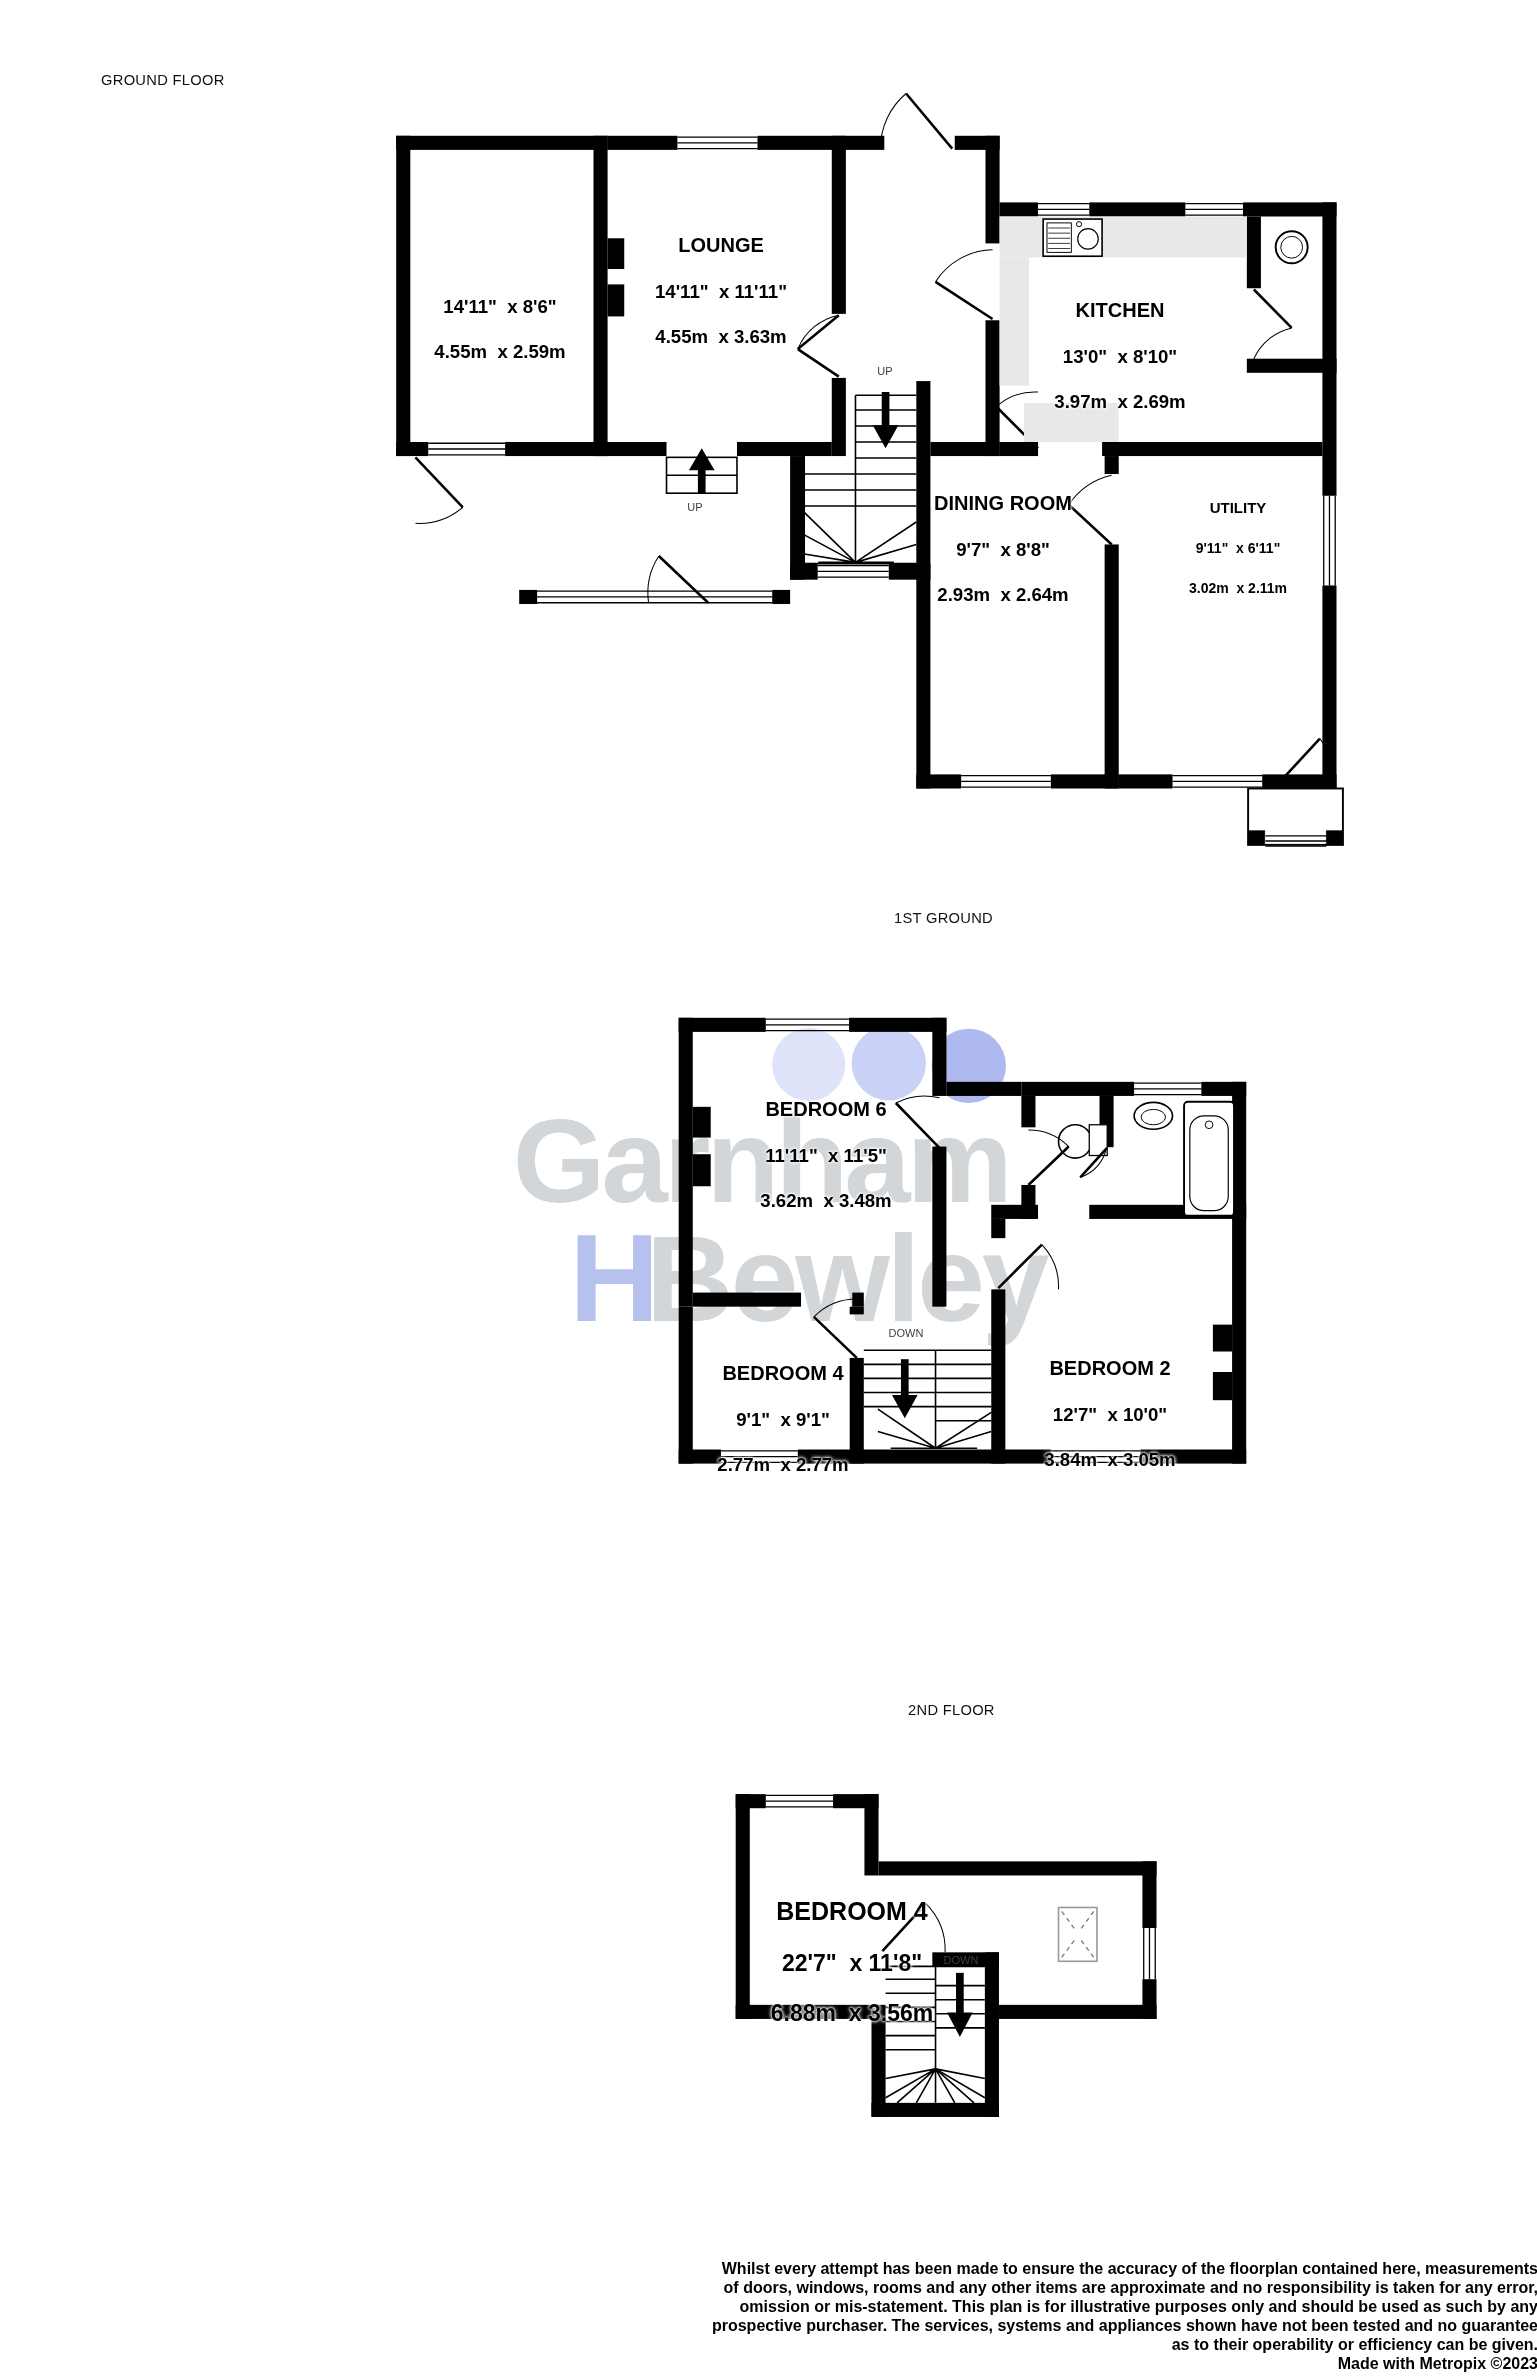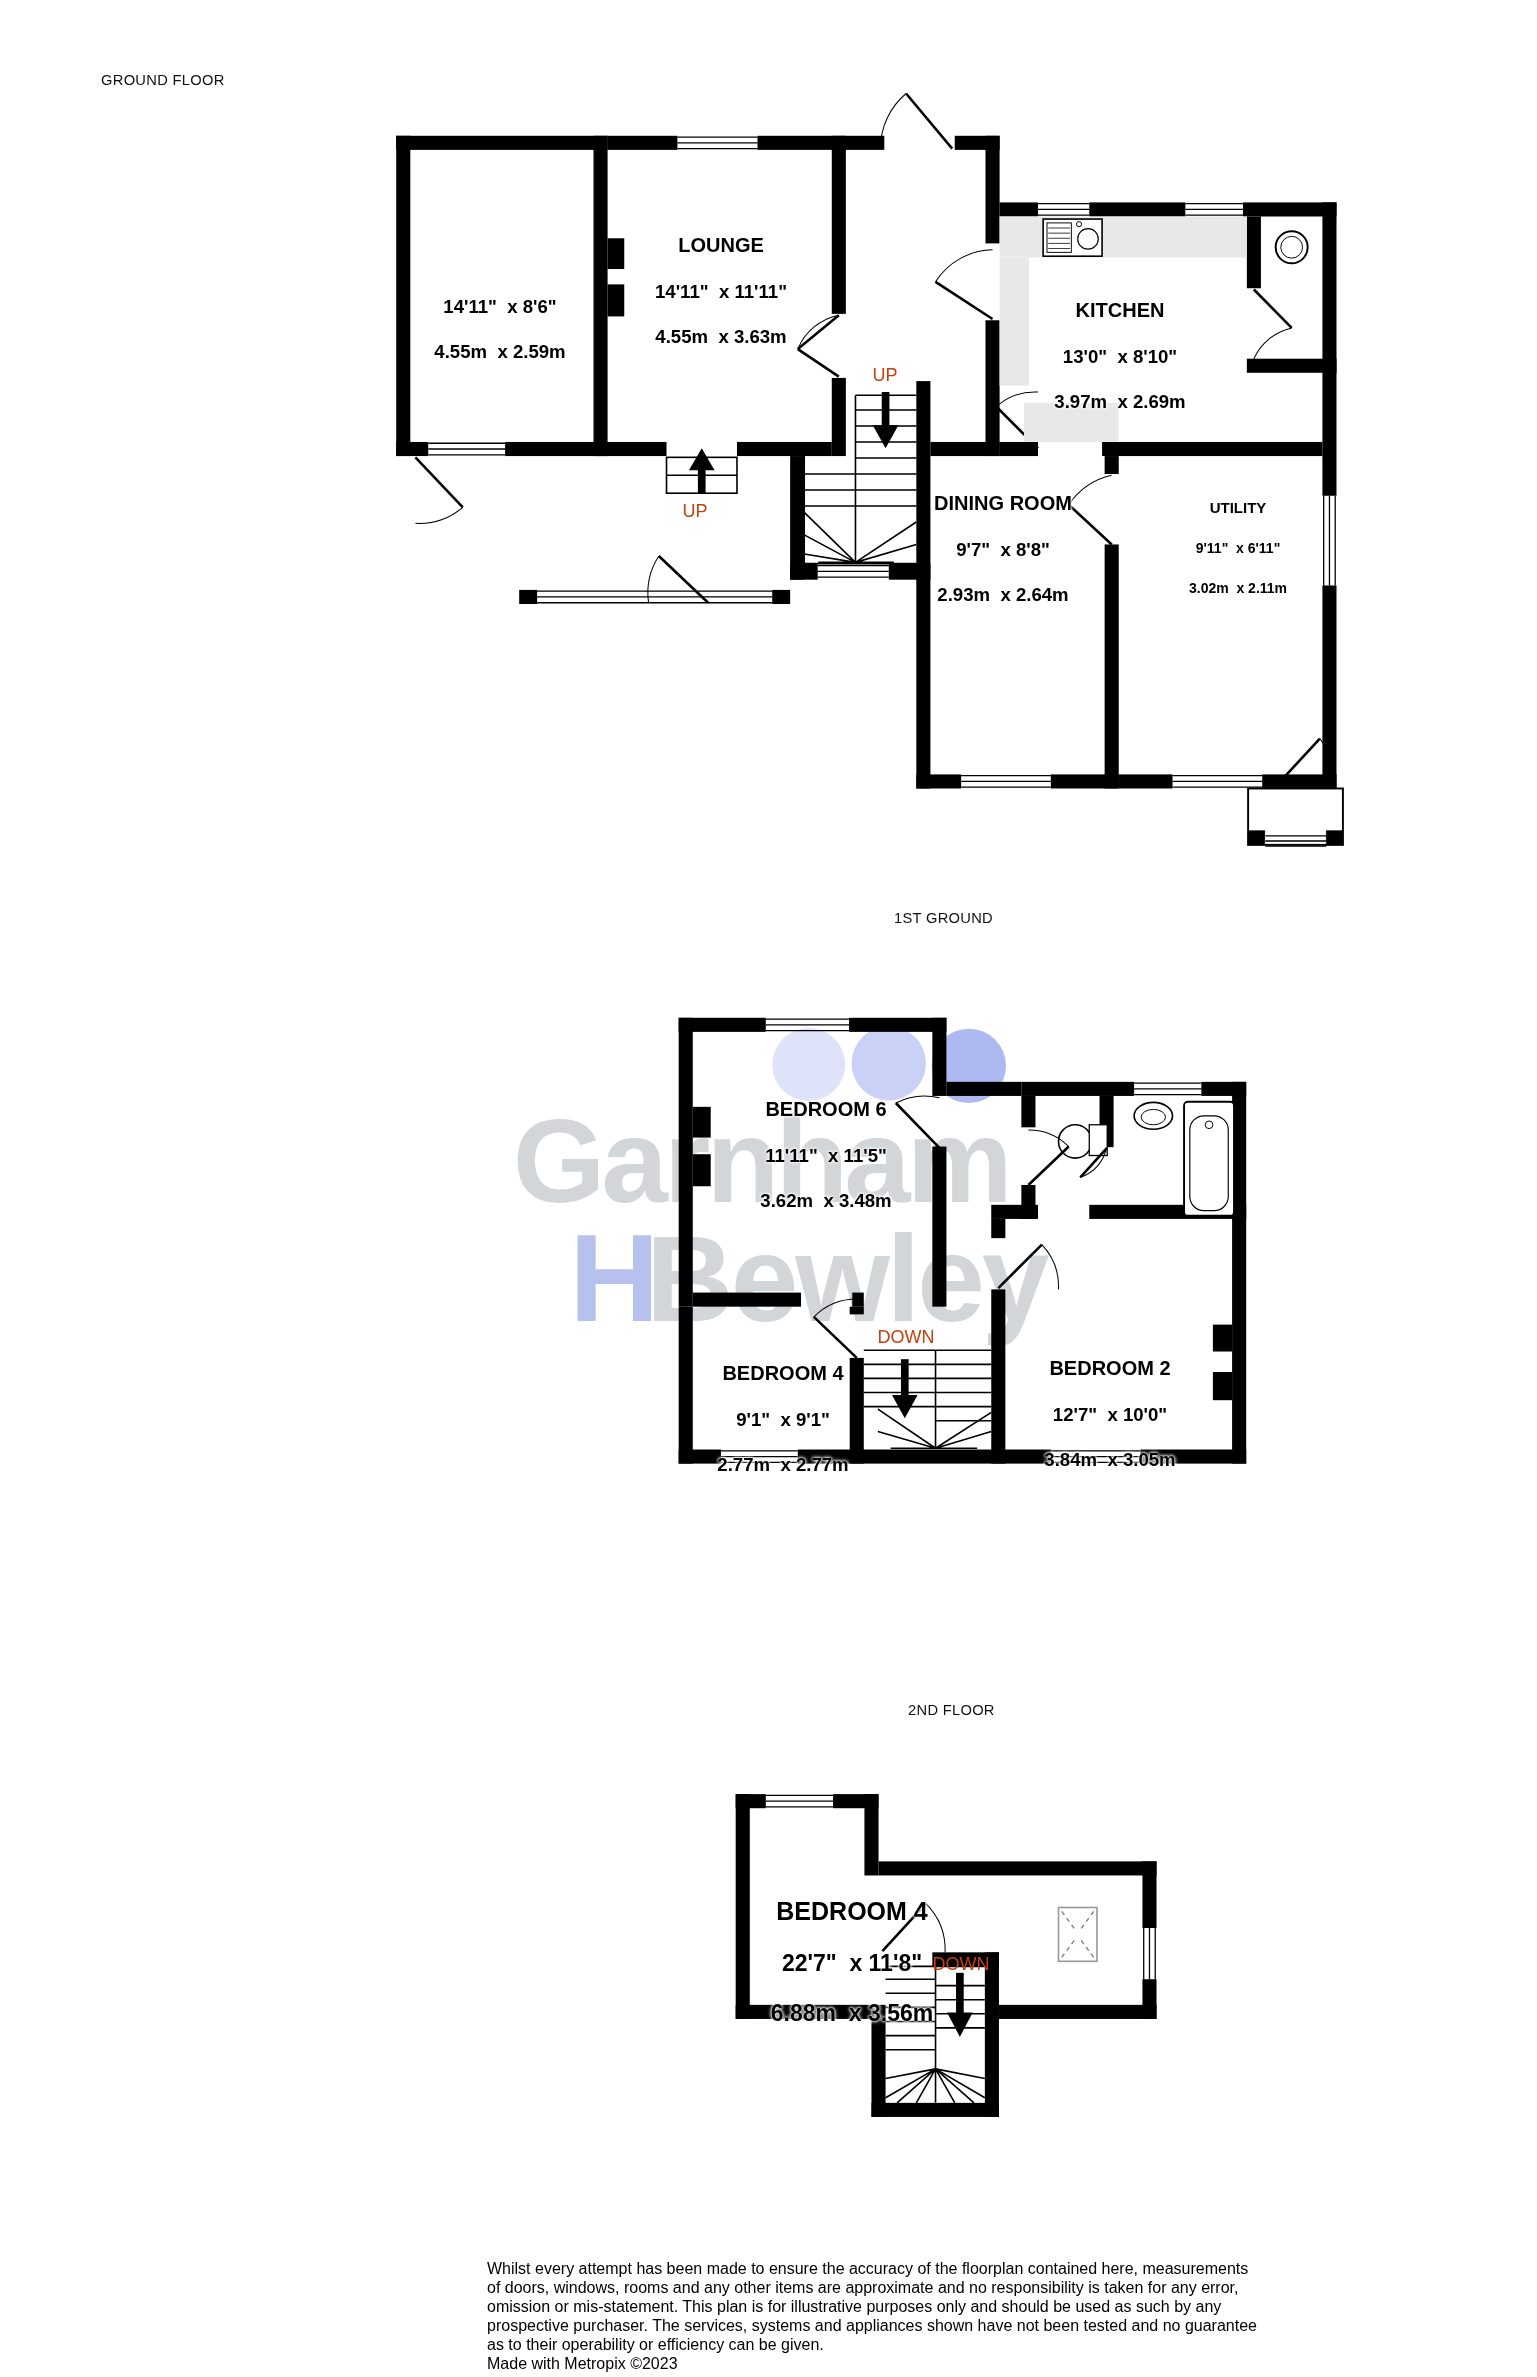--- a/index.html
+++ b/index.html
@@ -9,23 +9,23 @@
   .floor-title{position:absolute;font-size:14.7px;color:#111;letter-spacing:0.3px;white-space:pre;}
   .room-label{position:absolute;transform:translateX(-50%);text-align:center;font-weight:bold;
               color:#000;white-space:pre;line-height:1.16;
               text-shadow:0 0 1.9px #fff,0 0 3.2px #fff,0 0 4.5px #fff;}
   .room-label .rname{font-size:20px;}
   .room-label .rdim{font-size:18.6px;}
   .room-label.small .rname{font-size:15px;}
   .room-label.small .rdim{font-size:14px;}
   .room-label.big .rname{font-size:25px;}
   .room-label.big .rdim{font-size:23px;}
-  .stair-label{position:absolute;transform:translateX(-50%);font-size:18px;color:#c2410c;white-space:pre;}
-  .disclaimer{position:absolute;left:487px;top:2259px;width:1051px;text-align:left;
-              font-size:16px;line-height:19px;color:#000;}
+  .stair-label{position:absolute;transform:translateX(-50%);font-size:11px;color:#404040;white-space:pre;}
+  .disclaimer{position:absolute;left:487px;top:2259px;width:1051px;text-align:right;
+              font-size:16px;line-height:19px;color:#000;font-weight:bold;}
   svg{display:block;}
 </style>
 </head>
 <body>
 
 <div class="page">
 
   <svg class="layer" width="1538" height="2377" viewBox="0 0 2400 3711">
     <g>
       <circle cx="1262" cy="1662" r="57" fill="#dfe3fa"></circle>

